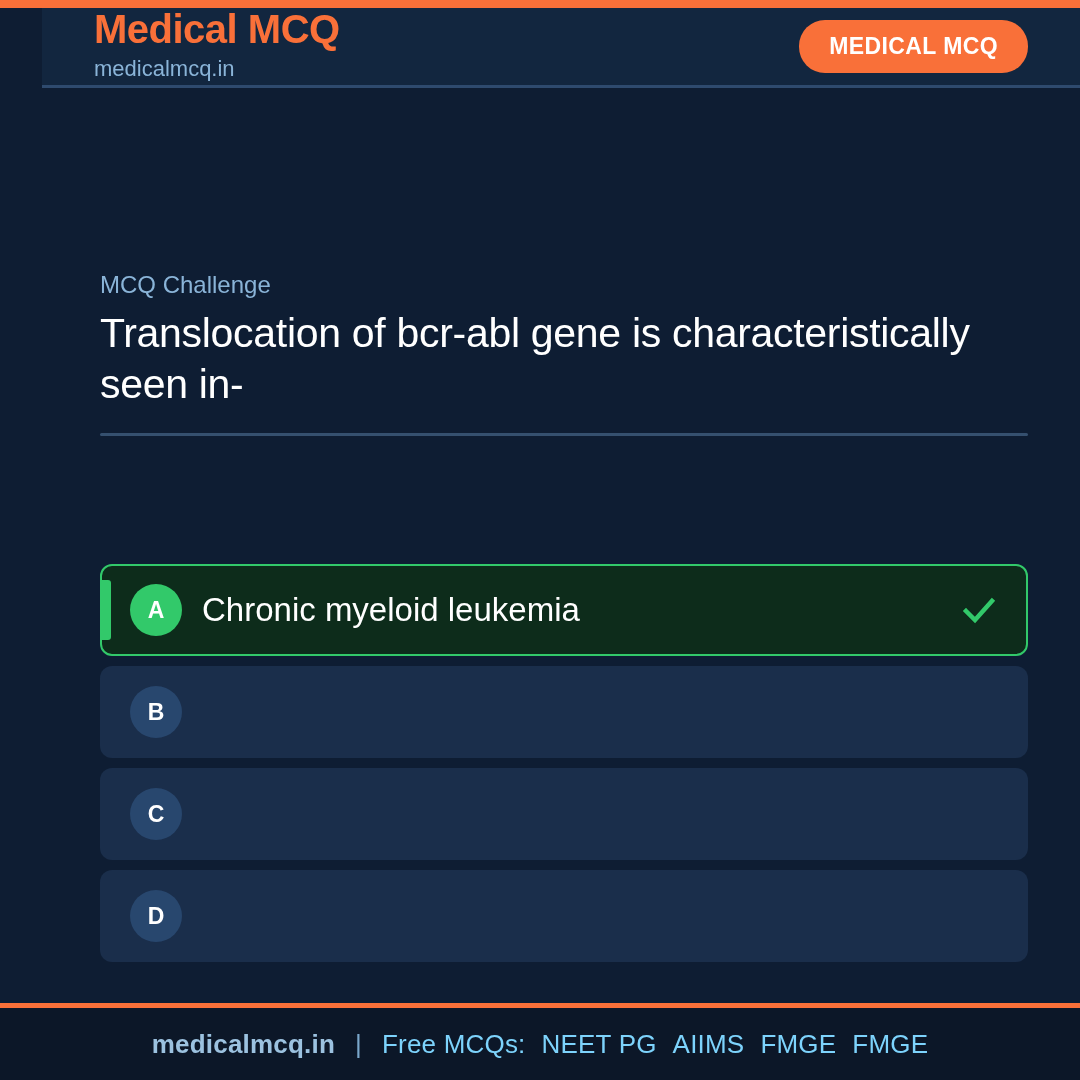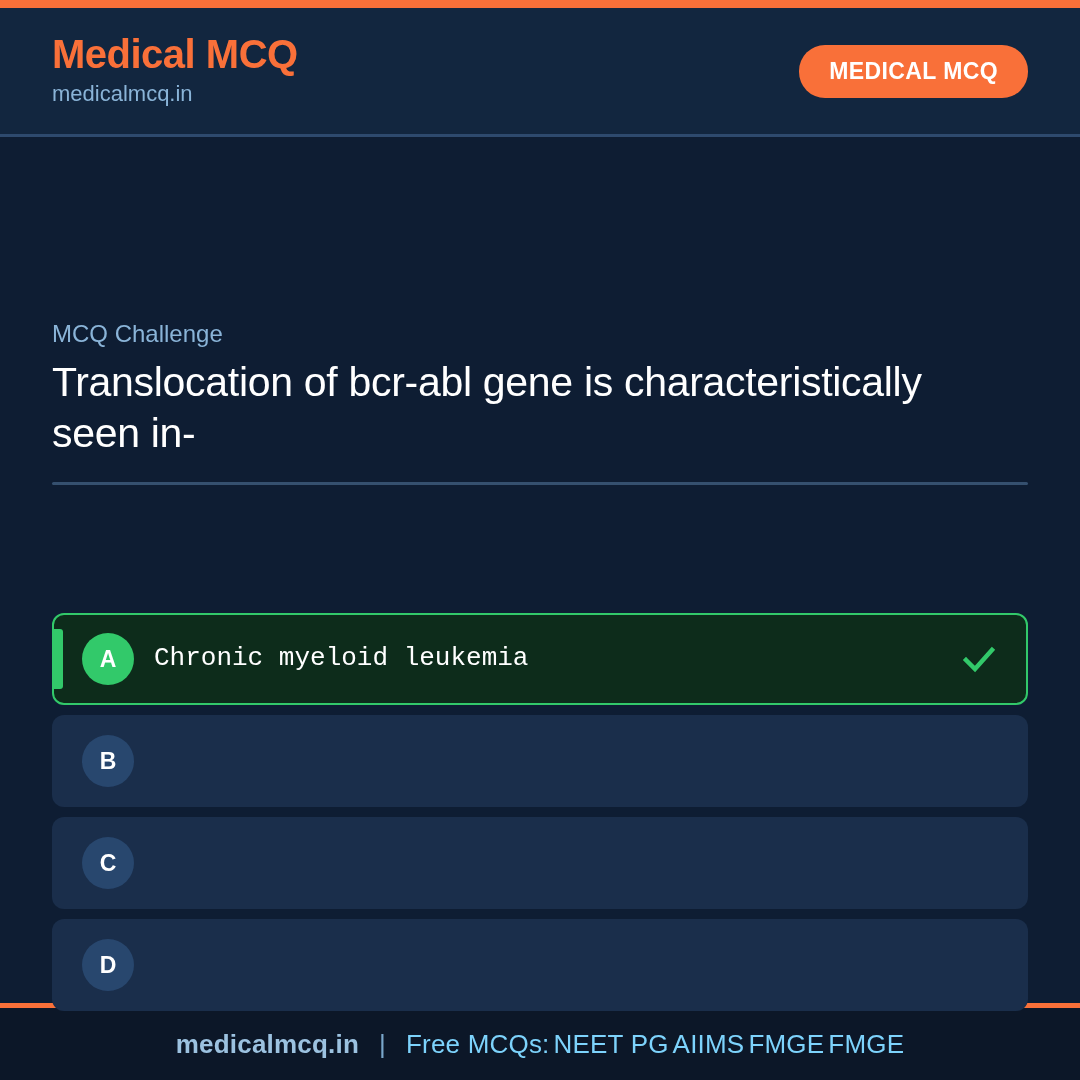--- a/index.html
+++ b/index.html
@@ -25,28 +25,29 @@
   .top-accent {
     height: 8px;
     width: 100%;
     background: #f97039;
     flex: none;
   }
 
   
   .header {
     flex: none;
-    height: 129px;
+    height: 80px;
     background: #12263f;
     border-bottom: 3px solid #2c4straight;
     border-bottom: 3px solid #2e4a6e;
     display: flex;
     align-items: center;
     justify-content: space-between;
     padding: 0 52px;
+    margin-left: 42px;
   }
   .brand-block { display: flex; flex-direction: column; justify-content: center; }
   .brand-title {
     font-size: 40px;
     font-weight: bold;
     color: #f97039;
     letter-spacing: -0.5px;
     line-height: 1.05;
   }
   .brand-sub {
@@ -64,20 +65,21 @@
     padding: 13px 30px;
     border-radius: 26px;
     white-space: nowrap;
   }
 
   
   .content {
     flex: 1 1 auto;
     position: relative;
     padding: 0 52px;
+    margin-left: 48px;
   }
 
   .question-zone {
     position: absolute;
     left: 52px;
     right: 52px;
     top: 182px;
   }
 
   .kicker {
@@ -134,27 +136,26 @@
     color: #ffffff;
     font-size: 23px;
     font-weight: bold;
     display: flex;
     align-items: center;
     justify-content: center;
     margin-right: 20px;
   }
 
   .option .label {
-    font-size: 26px;
+    font-size: 33px;
     color: #9cc2e0;
     line-height: 1.2;
     flex: 1 1 auto;
     white-space: nowrap;
     overflow: hidden;
-    font-family: Liberation Mono, monospace;
   }
 
   .option .tick {
     flex: none;
     width: 42px;
     height: 42px;
     display: flex;
     align-items: center;
     justify-content: center;
     visibility: hidden;
@@ -197,21 +198,21 @@
     gap: 0;
   }
   .footer-text {
     font-size: 26px;
     color: #7dd3fc;
     white-space: nowrap;
     letter-spacing: 0.2px;
   }
   .footer-site { font-weight: bold; color: #9cc2e0; }
   .footer-sep { margin: 0 20px; color: #7aa7cb; }
-  .footer-exam { margin-left: 4px; }
+  .footer-exam { margin-left: 16px; }
 </style>
 </head>
 <body>
 
 <div class="page">
 
   <div class="top-accent"></div>
 
   <div class="header">
     <div class="brand-block">

